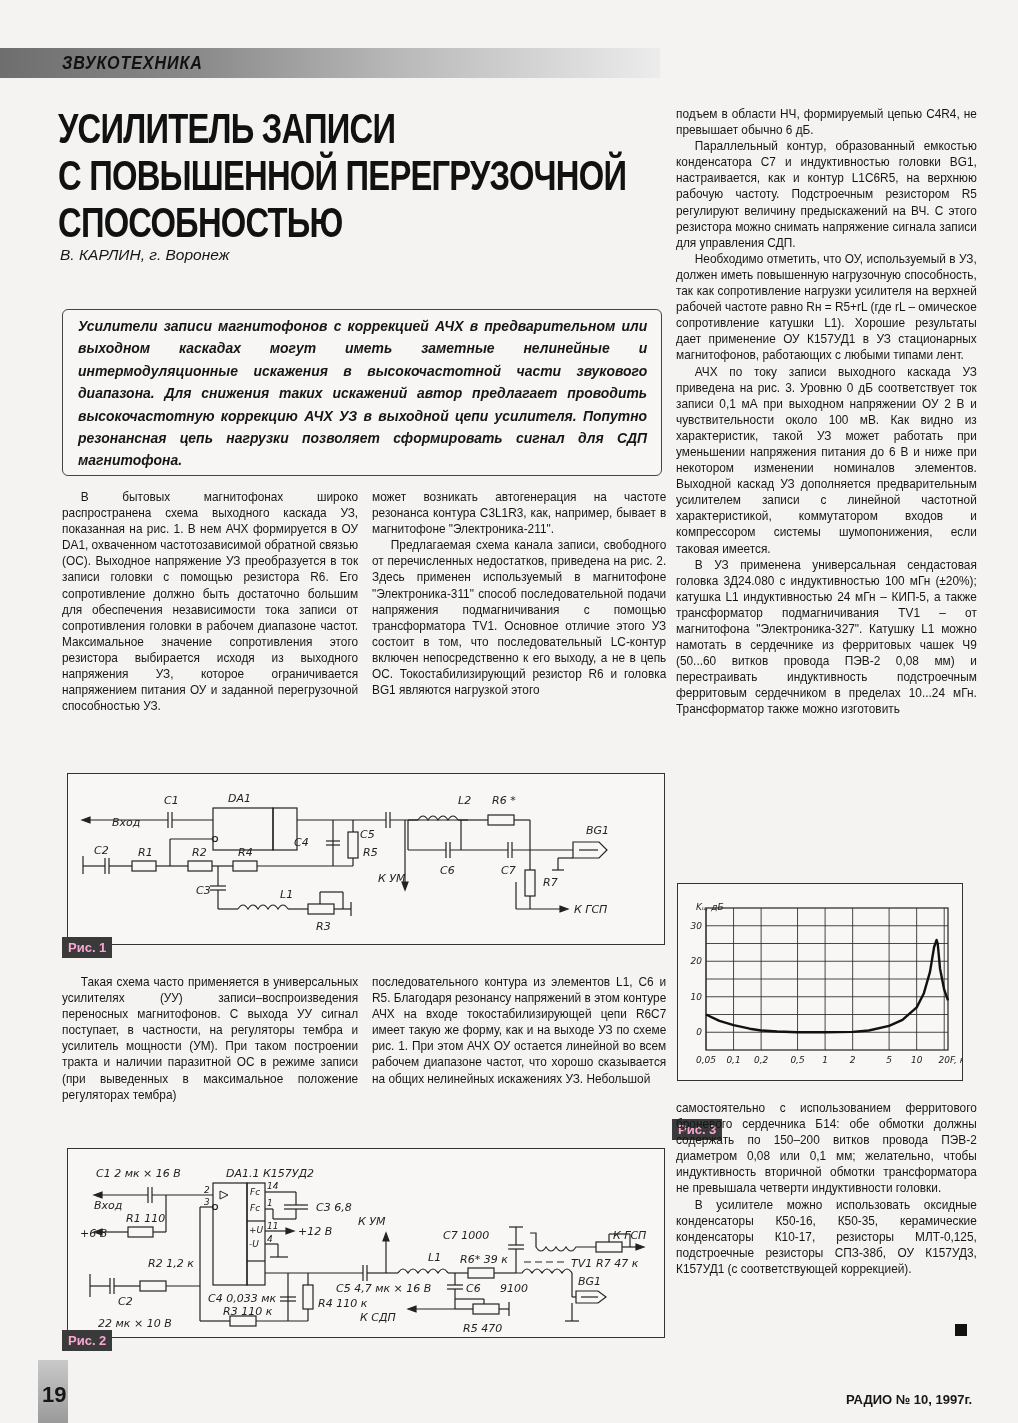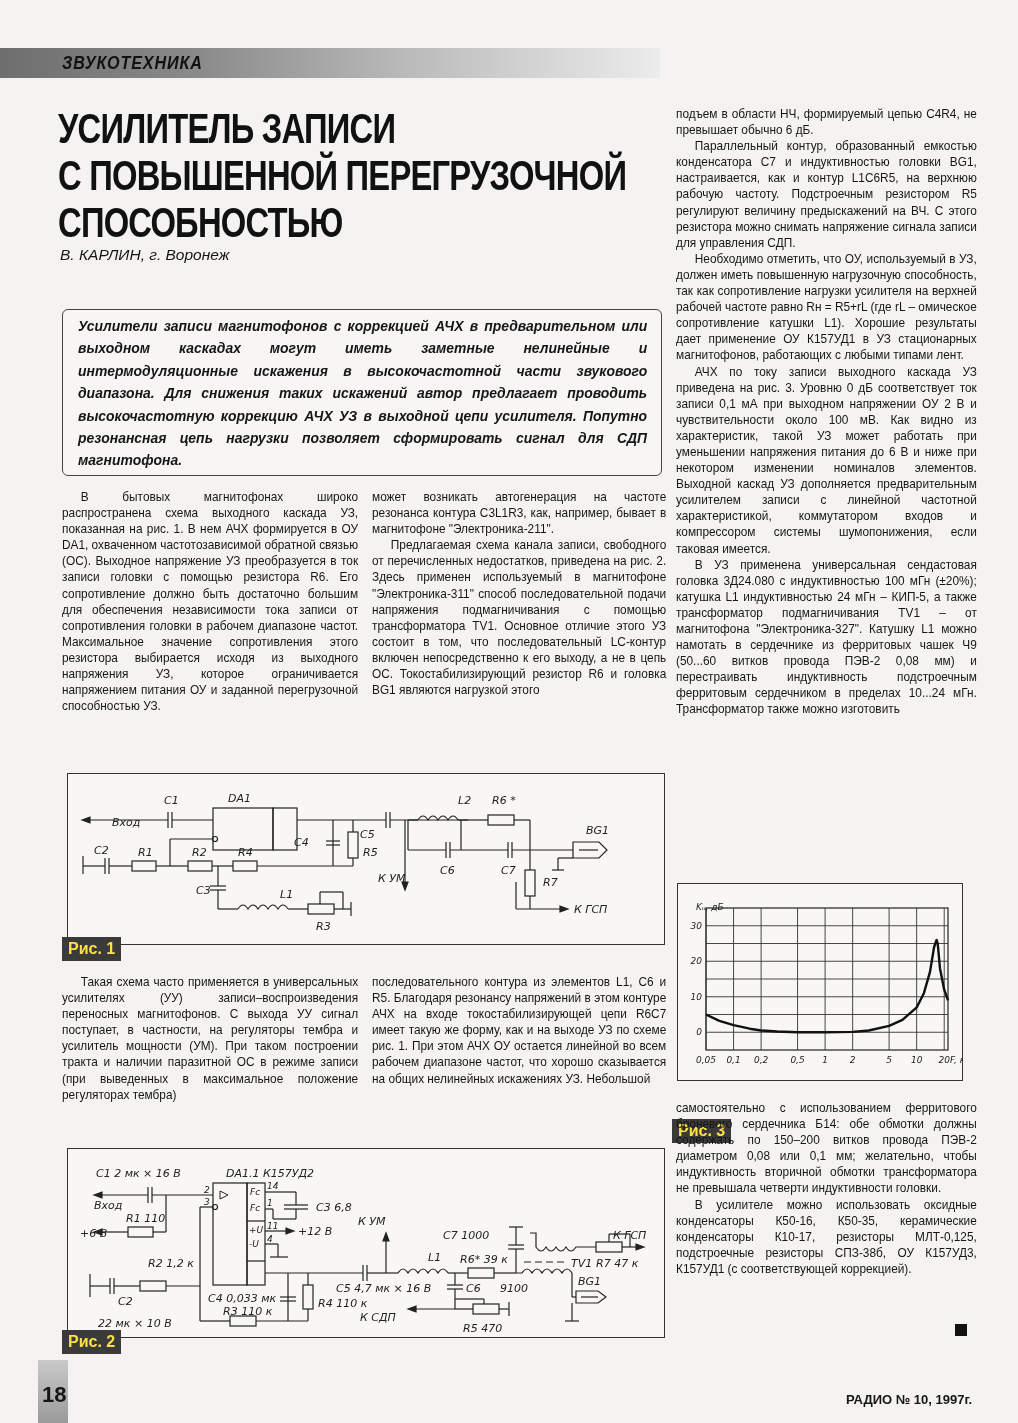--- a/index.html
+++ b/index.html
@@ -14,21 +14,21 @@
     letter-spacing:-1px; color:#111; transform:scaleX(0.78); transform-origin:left; text-transform:uppercase; }
   .title div { white-space:nowrap; }
   .author { left:60px; top:246px; font-weight:normal; font-style:italic; font-size:15.5px; }
   .lead-box { left:62px; top:309px; width:598px; height:165px; border:1.5px solid #444; border-radius:6px; background:#f7f6f4; }
   .lead-text { left:78px; top:315px; width:570px; font-weight:bold; font-style:italic; font-size:15px;
     line-height:22.4px; text-align:justify; transform:scaleX(0.93); transform-origin:left; width:612px; }
   .col { font-size:12.6px; line-height:16.1px; text-align:justify; transform:scaleX(0.94); transform-origin:left top; }
   .col p { margin:0; text-indent:20px; }
   .col p.noindent { text-indent:0; }
   .fig-box { border:1.5px solid #333; background:#f8f7f5; }
-  .fig-label { background:#3a3a3a; color:#fde047; font-weight:bold; font-size:16px; padding:3px 6px; }
+  .fig-label { background:#3a3a3a; color:#f9a8d4; font-weight:bold; font-size:13px; padding:3px 6px; }
   .schem-text { font-family:"DejaVu Sans", sans-serif; font-style:italic; font-size:11px; fill:#222; }
   .page-num { left:42px; top:1382px; font-weight:bold; font-size:22px; }
   .page-strip { left:38px; top:1360px; width:30px; height:63px; background:linear-gradient(180deg,#c9c9c9,#9a9a9a); }
   .journal { left:846px; top:1392px; font-size:13px; font-weight:bold; }
   .end-mark { left:955px; top:1324px; width:12px; height:12px; background:#111; }
   .chart-axis-text { font-family:"DejaVu Sans", sans-serif; font-style:italic; font-size:9px; fill:#222; }
 </style>
 </head>
 <body>
 
@@ -366,14 +366,14 @@
       <text x="182" y="62" font-size="9">Fc</text>
       <text x="181" y="84" font-size="9">+U</text>
       <text x="181" y="98" font-size="9">-U</text>
     </g>
     <polygon points="152,42 152,50 160,46" fill="none" stroke="#222"></polygon>
   </svg>
 </div>
 <div class="abs fig-label" style="left:62px; top:1330px;text-align:center;">Рис. 2</div>
 
 <div class="abs page-strip"></div>
-<div class="abs page-num">18</div>
+<div class="abs page-num">19</div>
 <div class="abs journal">РАДИО № 10, 1997г.</div>
 
 </body></html>

